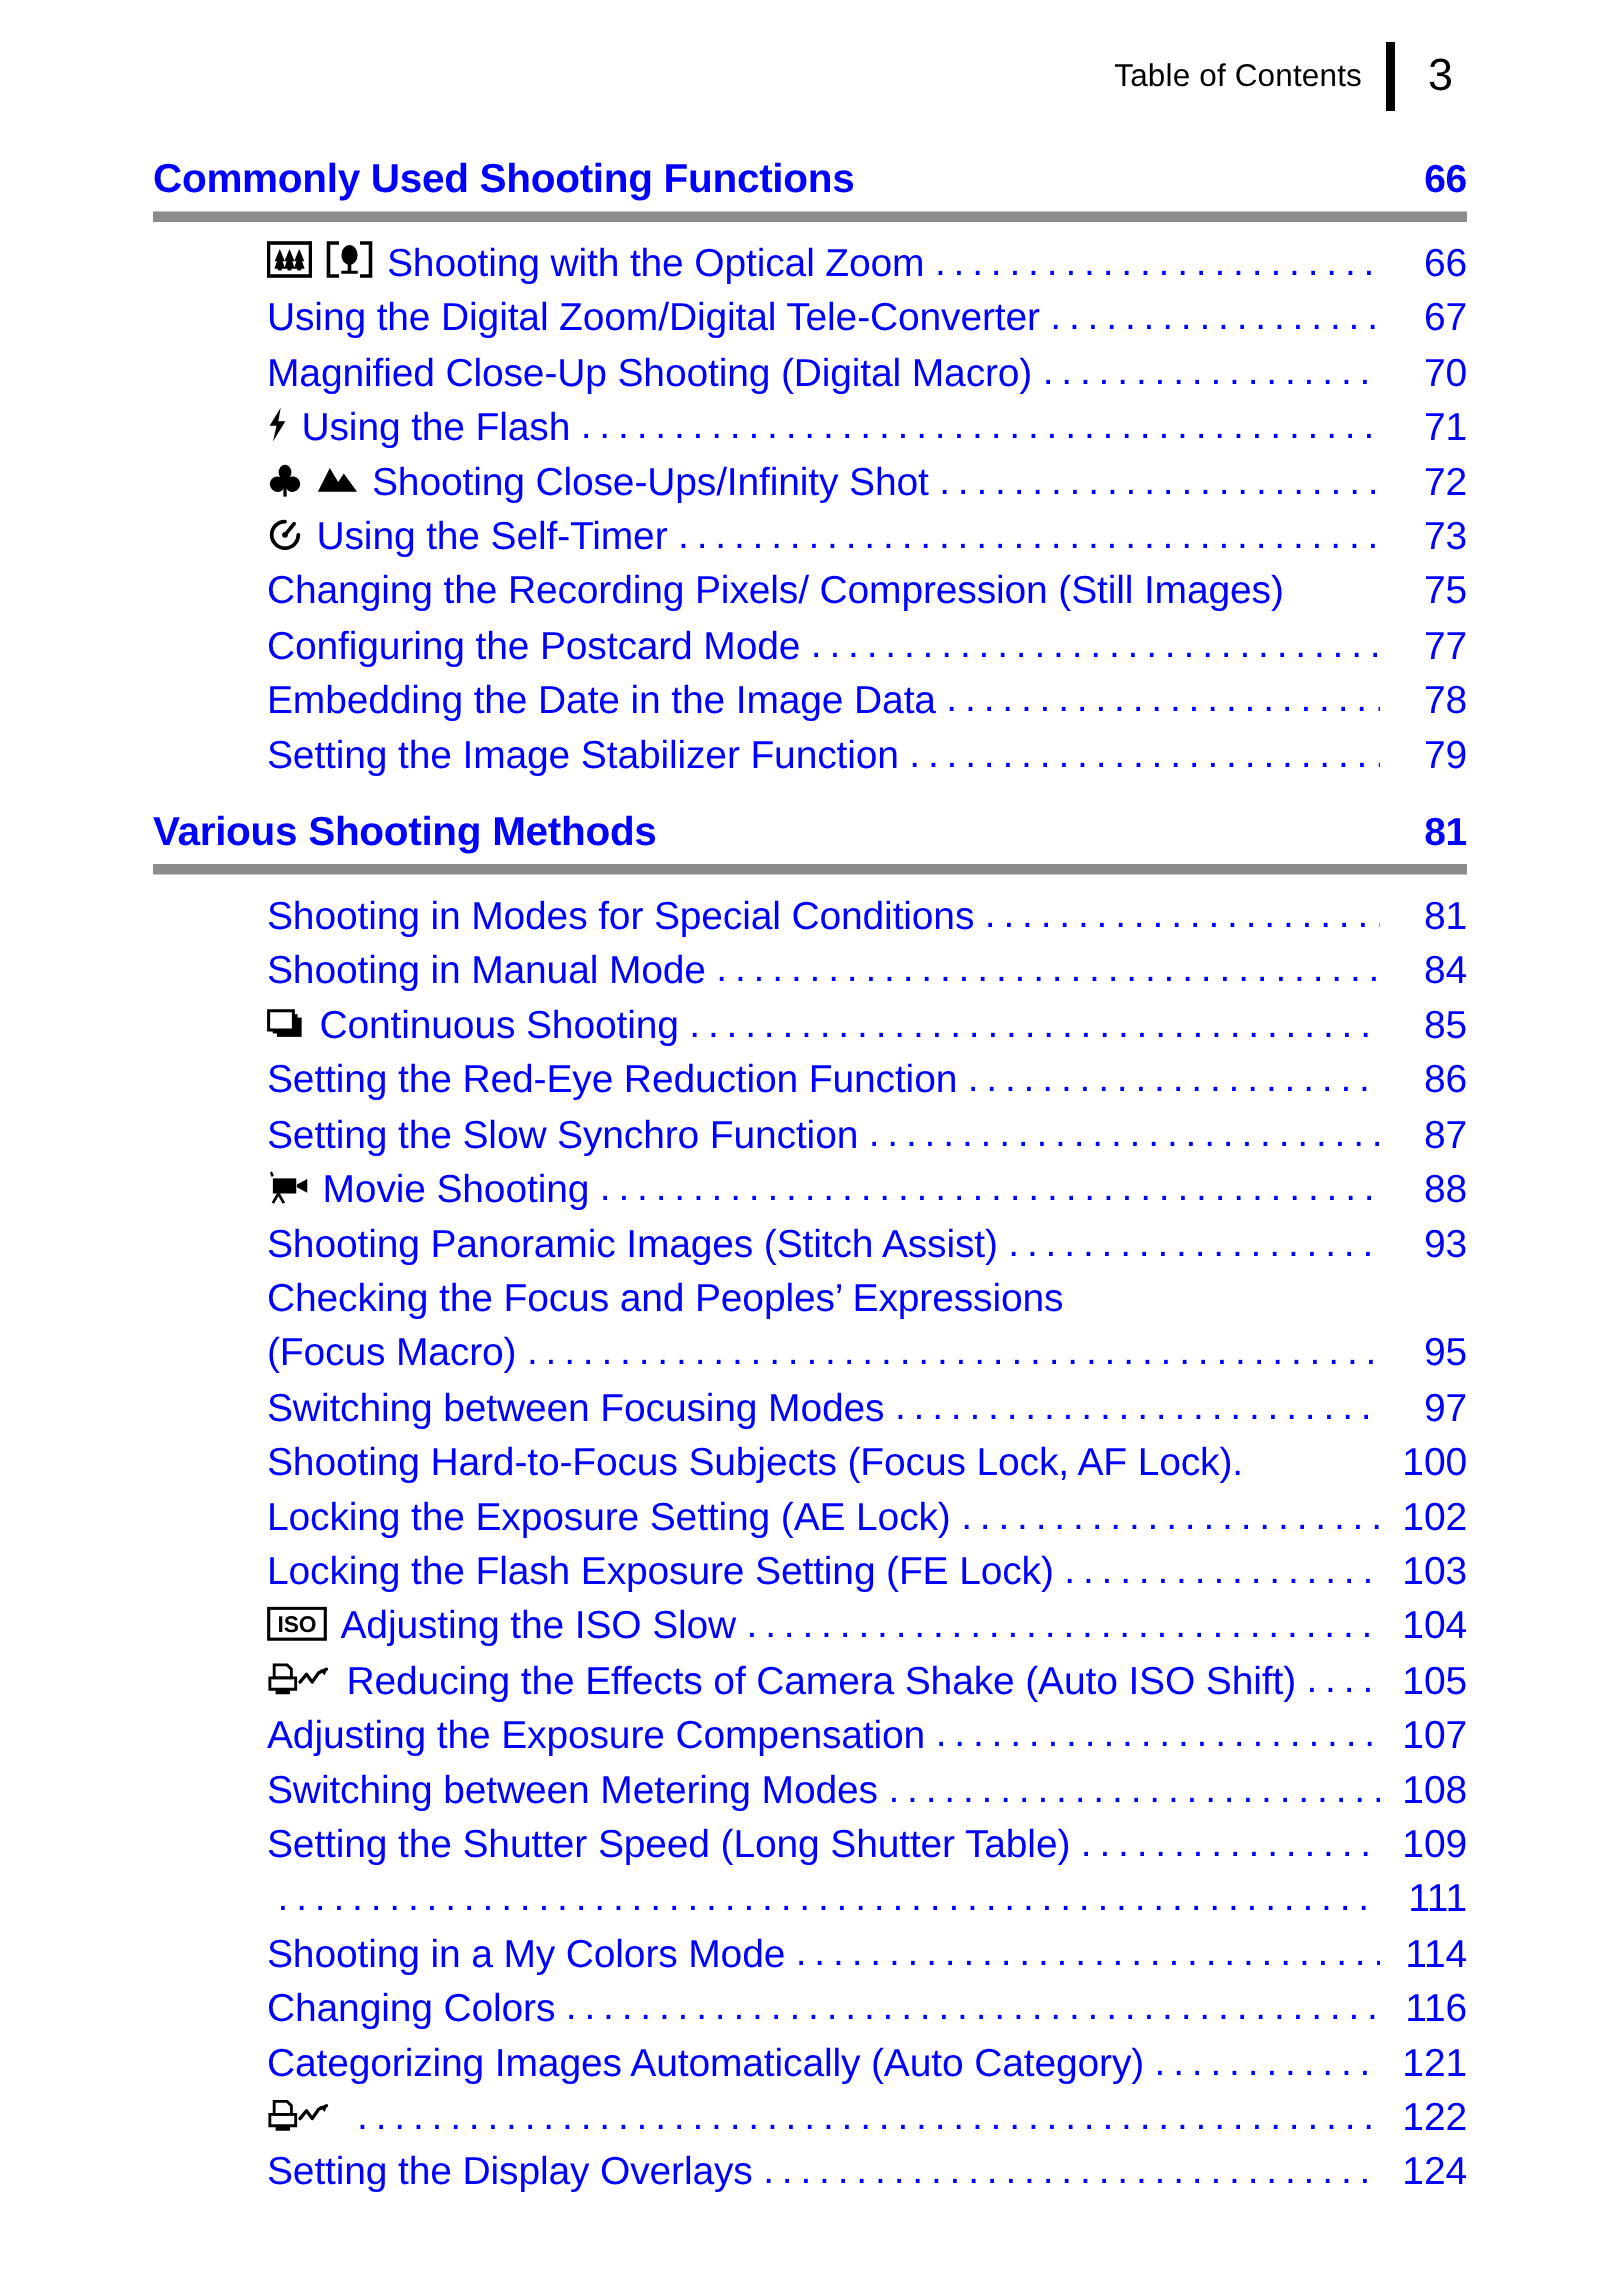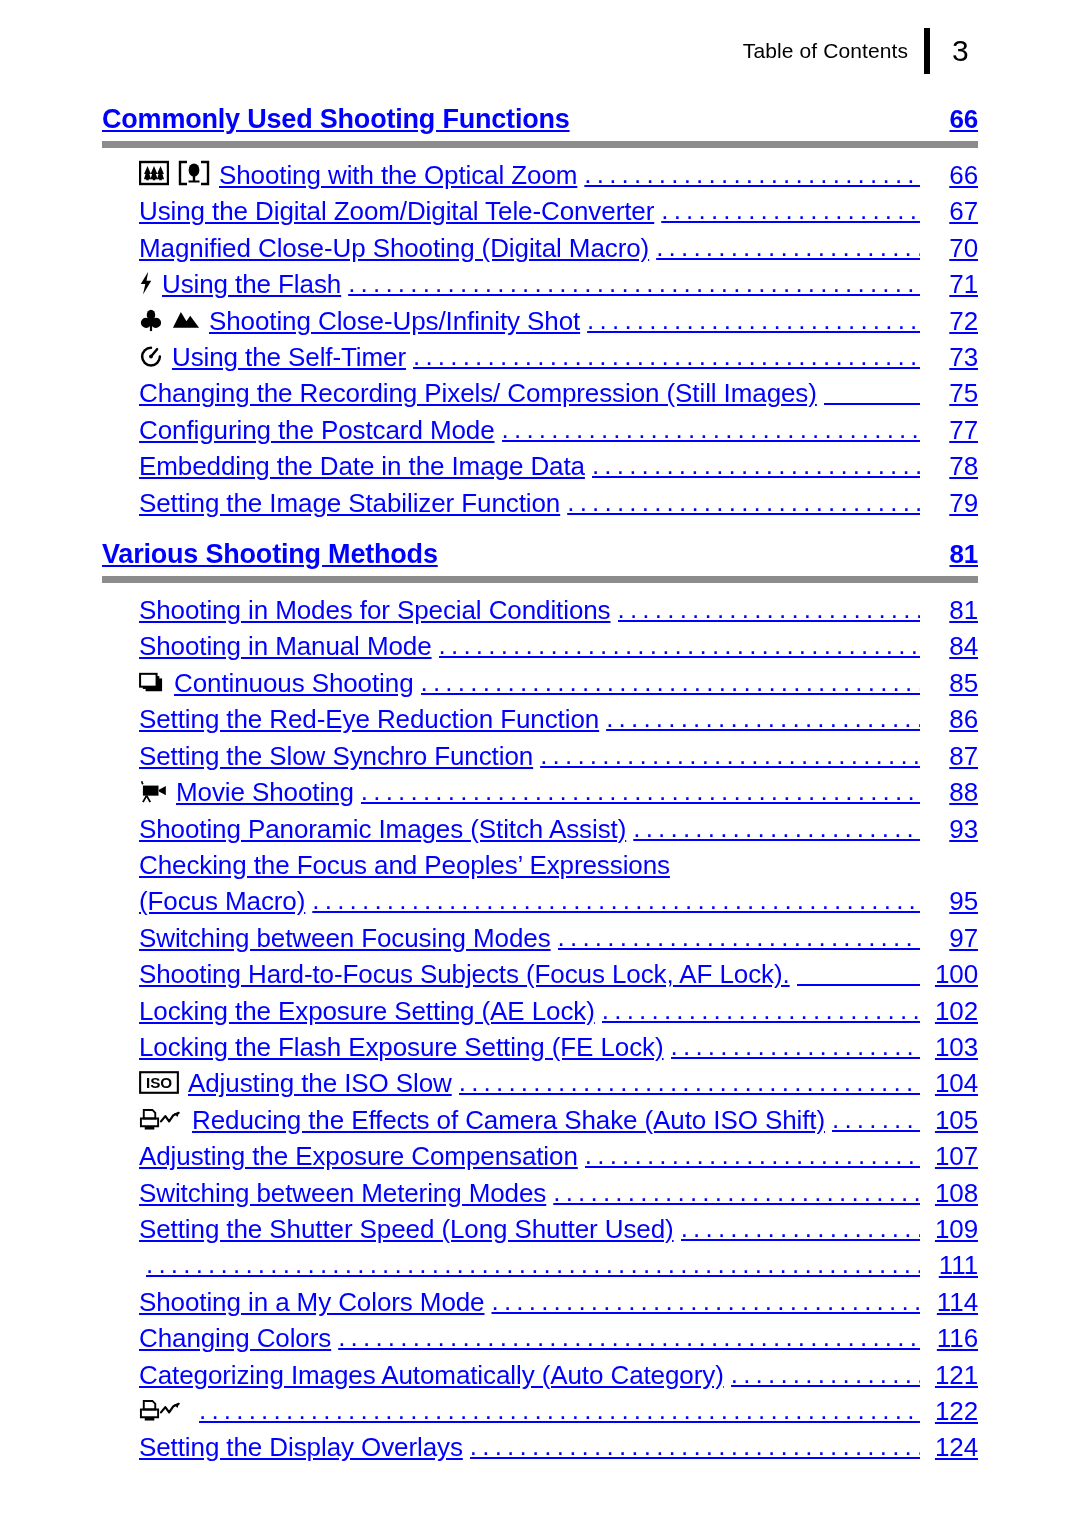--- a/index.html
+++ b/index.html
@@ -54,35 +54,33 @@
   }
 
   
   .section-heading-row {
     display: flex;
     align-items: flex-end;
     justify-content: space-between;
     font-weight: bold;
     font-size: 27px;
     letter-spacing: -0.2px;
-    text-decoration: underline;
   }
   .section-heading-title { white-space: nowrap; }
   .section-heading-page { font-size: 26px; }
 
   .section-rule {
     height: 7px;
     background: #8c8c8c;
     margin-top: 6px;
     margin-bottom: 9px;
   }
 
   .section-entries {
-    margin-left: 37px;
-    text-decoration: underline;
+    margin-left: 76px;
   }
 
   
   .entry {
     display: flex;
     align-items: baseline;
     font-size: 26px;
     line-height: 36.4px;
     letter-spacing: -0.1px;
     white-space: nowrap;
@@ -365,21 +363,21 @@
         <span class="entry-label">Adjusting the Exposure Compensation</span>
         <span class="entry-leader">..........................................................................................</span>
         <span class="entry-page">107</span>
       </div>
       <div class="entry">
         <span class="entry-label">Switching between Metering Modes</span>
         <span class="entry-leader">..........................................................................................</span>
         <span class="entry-page">108</span>
       </div>
       <div class="entry">
-        <span class="entry-label">Setting the Shutter Speed (Long Shutter Used)</span>
+        <span class="entry-label">Setting the Shutter Speed (Long Shutter Table)</span>
         <span class="entry-leader">..........................................................................................</span>
         <span class="entry-page">109</span>
       </div>
       <div class="entry">
         <span class="entry-leader">..........................................................................................</span>
         <span class="entry-page">111</span>
       </div>
       <div class="entry">
         <span class="entry-label">Shooting in a My Colors Mode</span>
         <span class="entry-leader">..........................................................................................</span>

